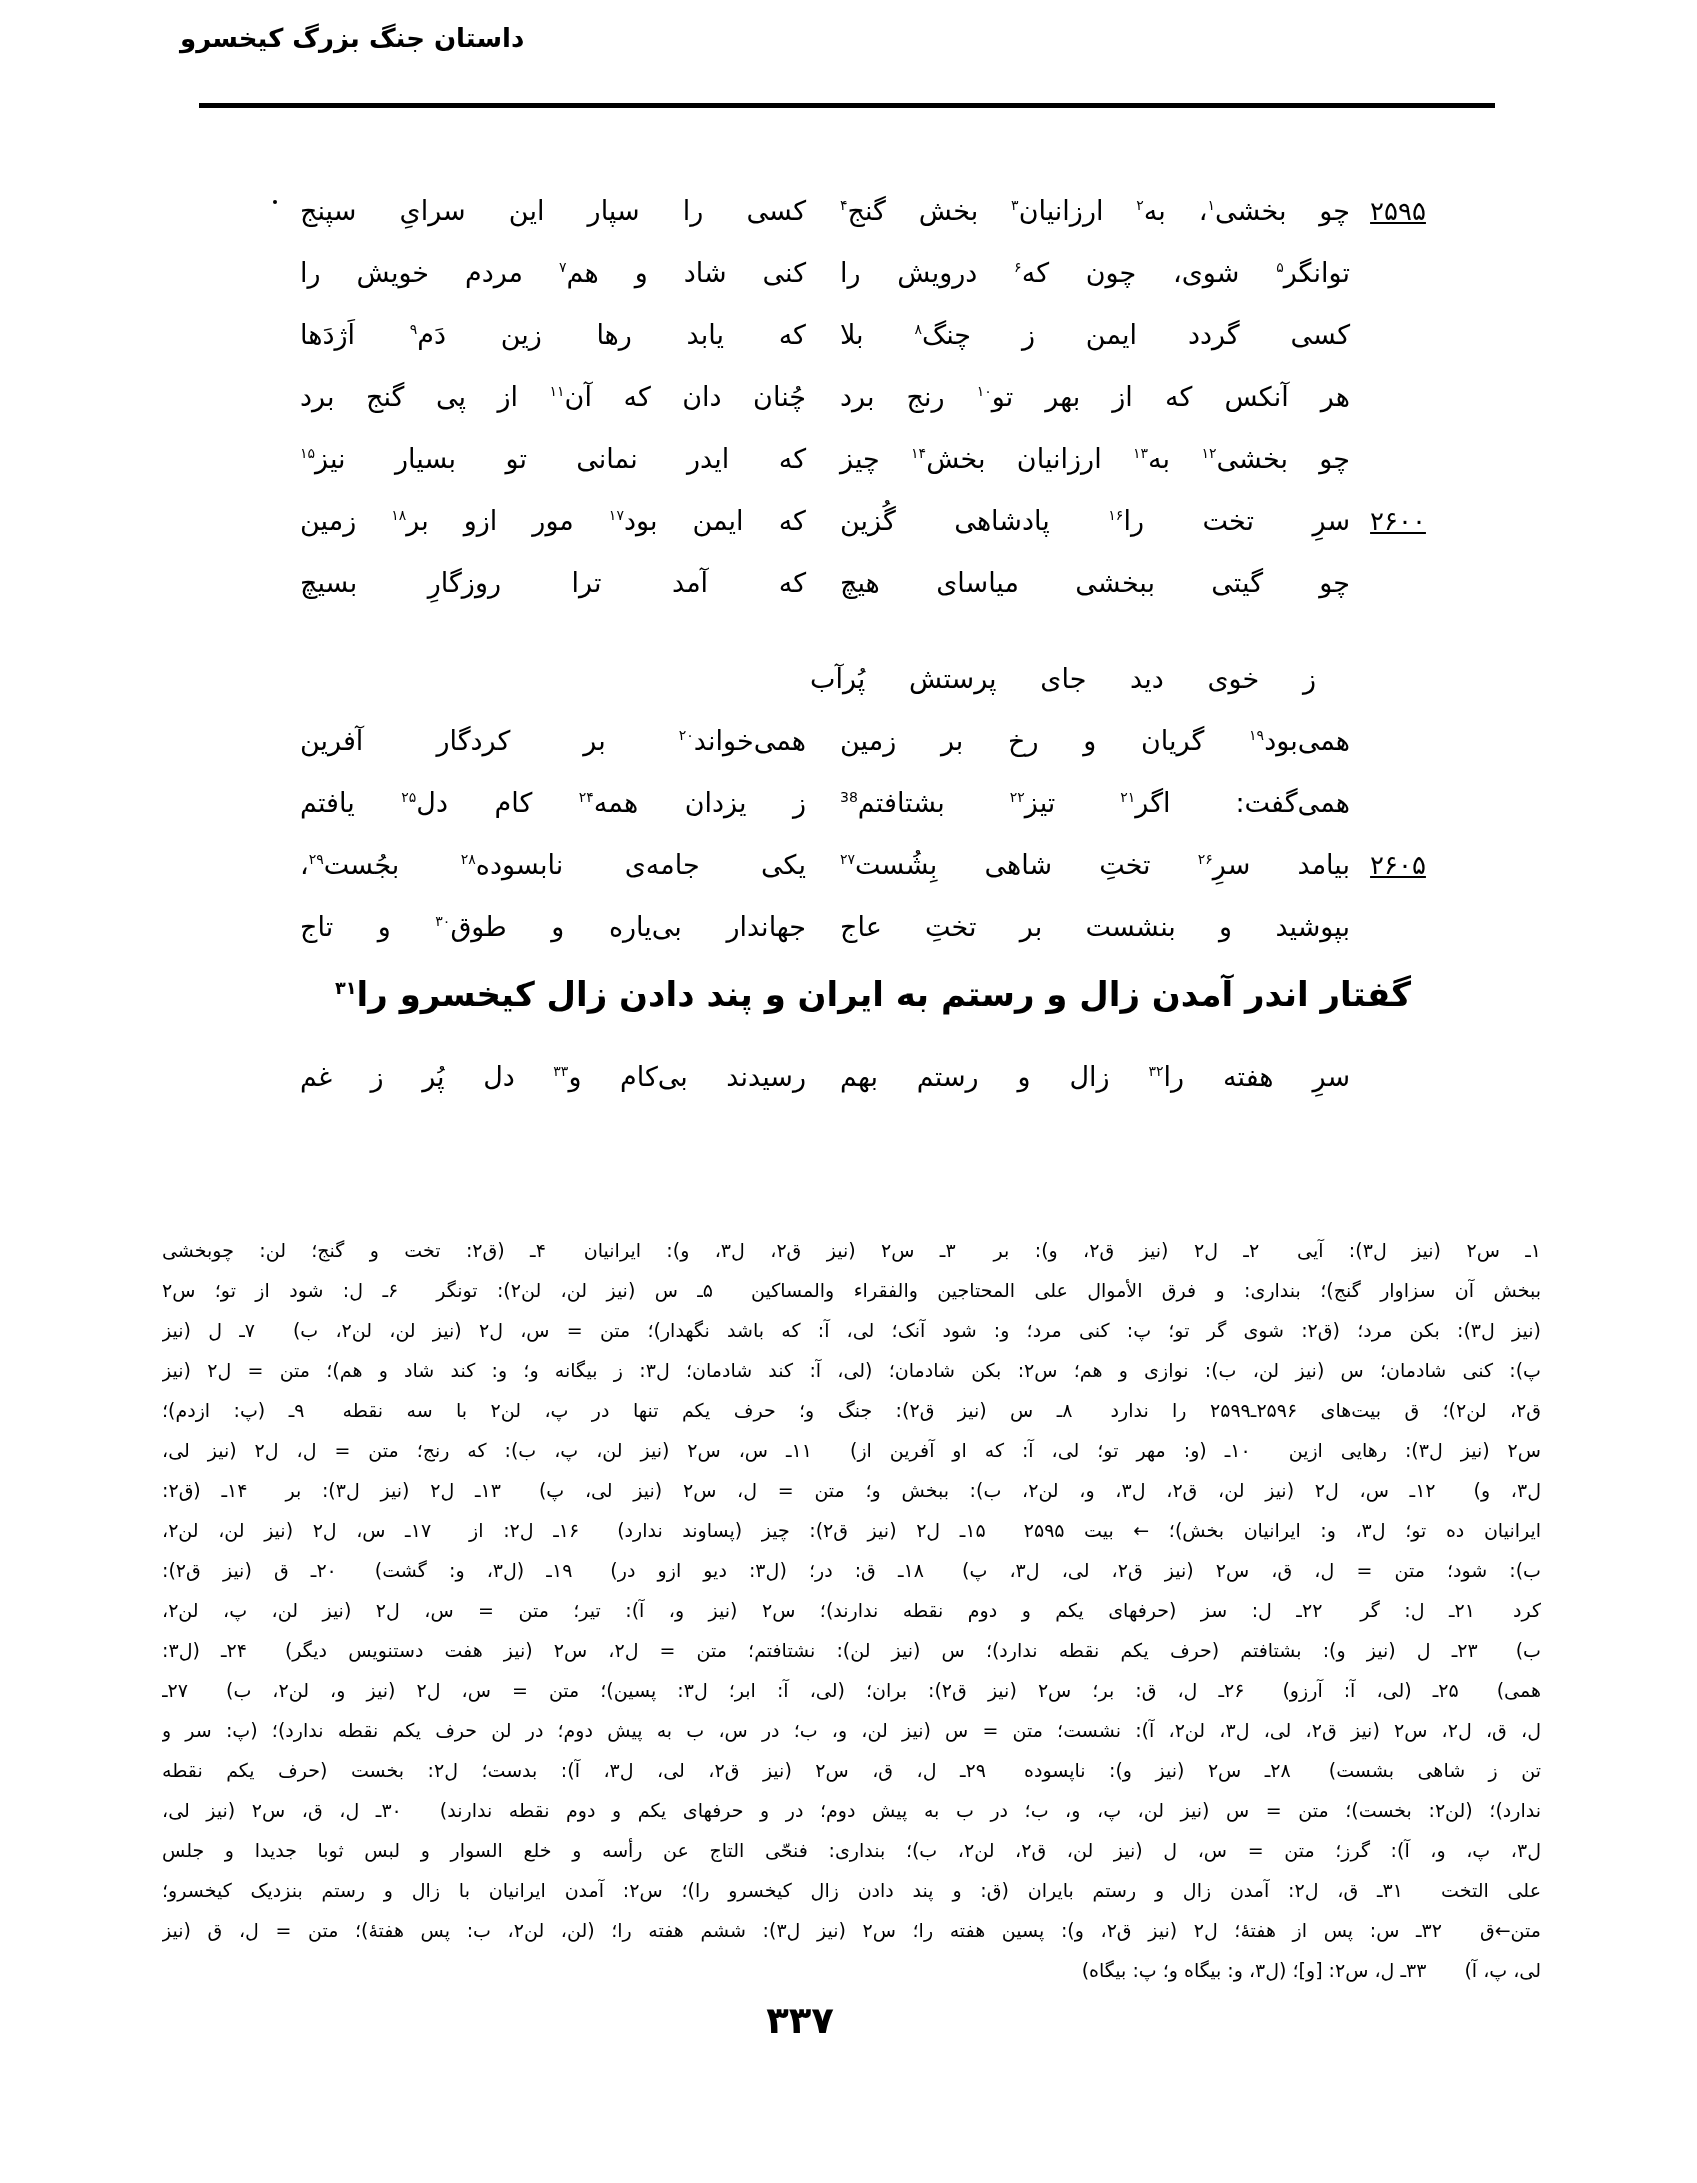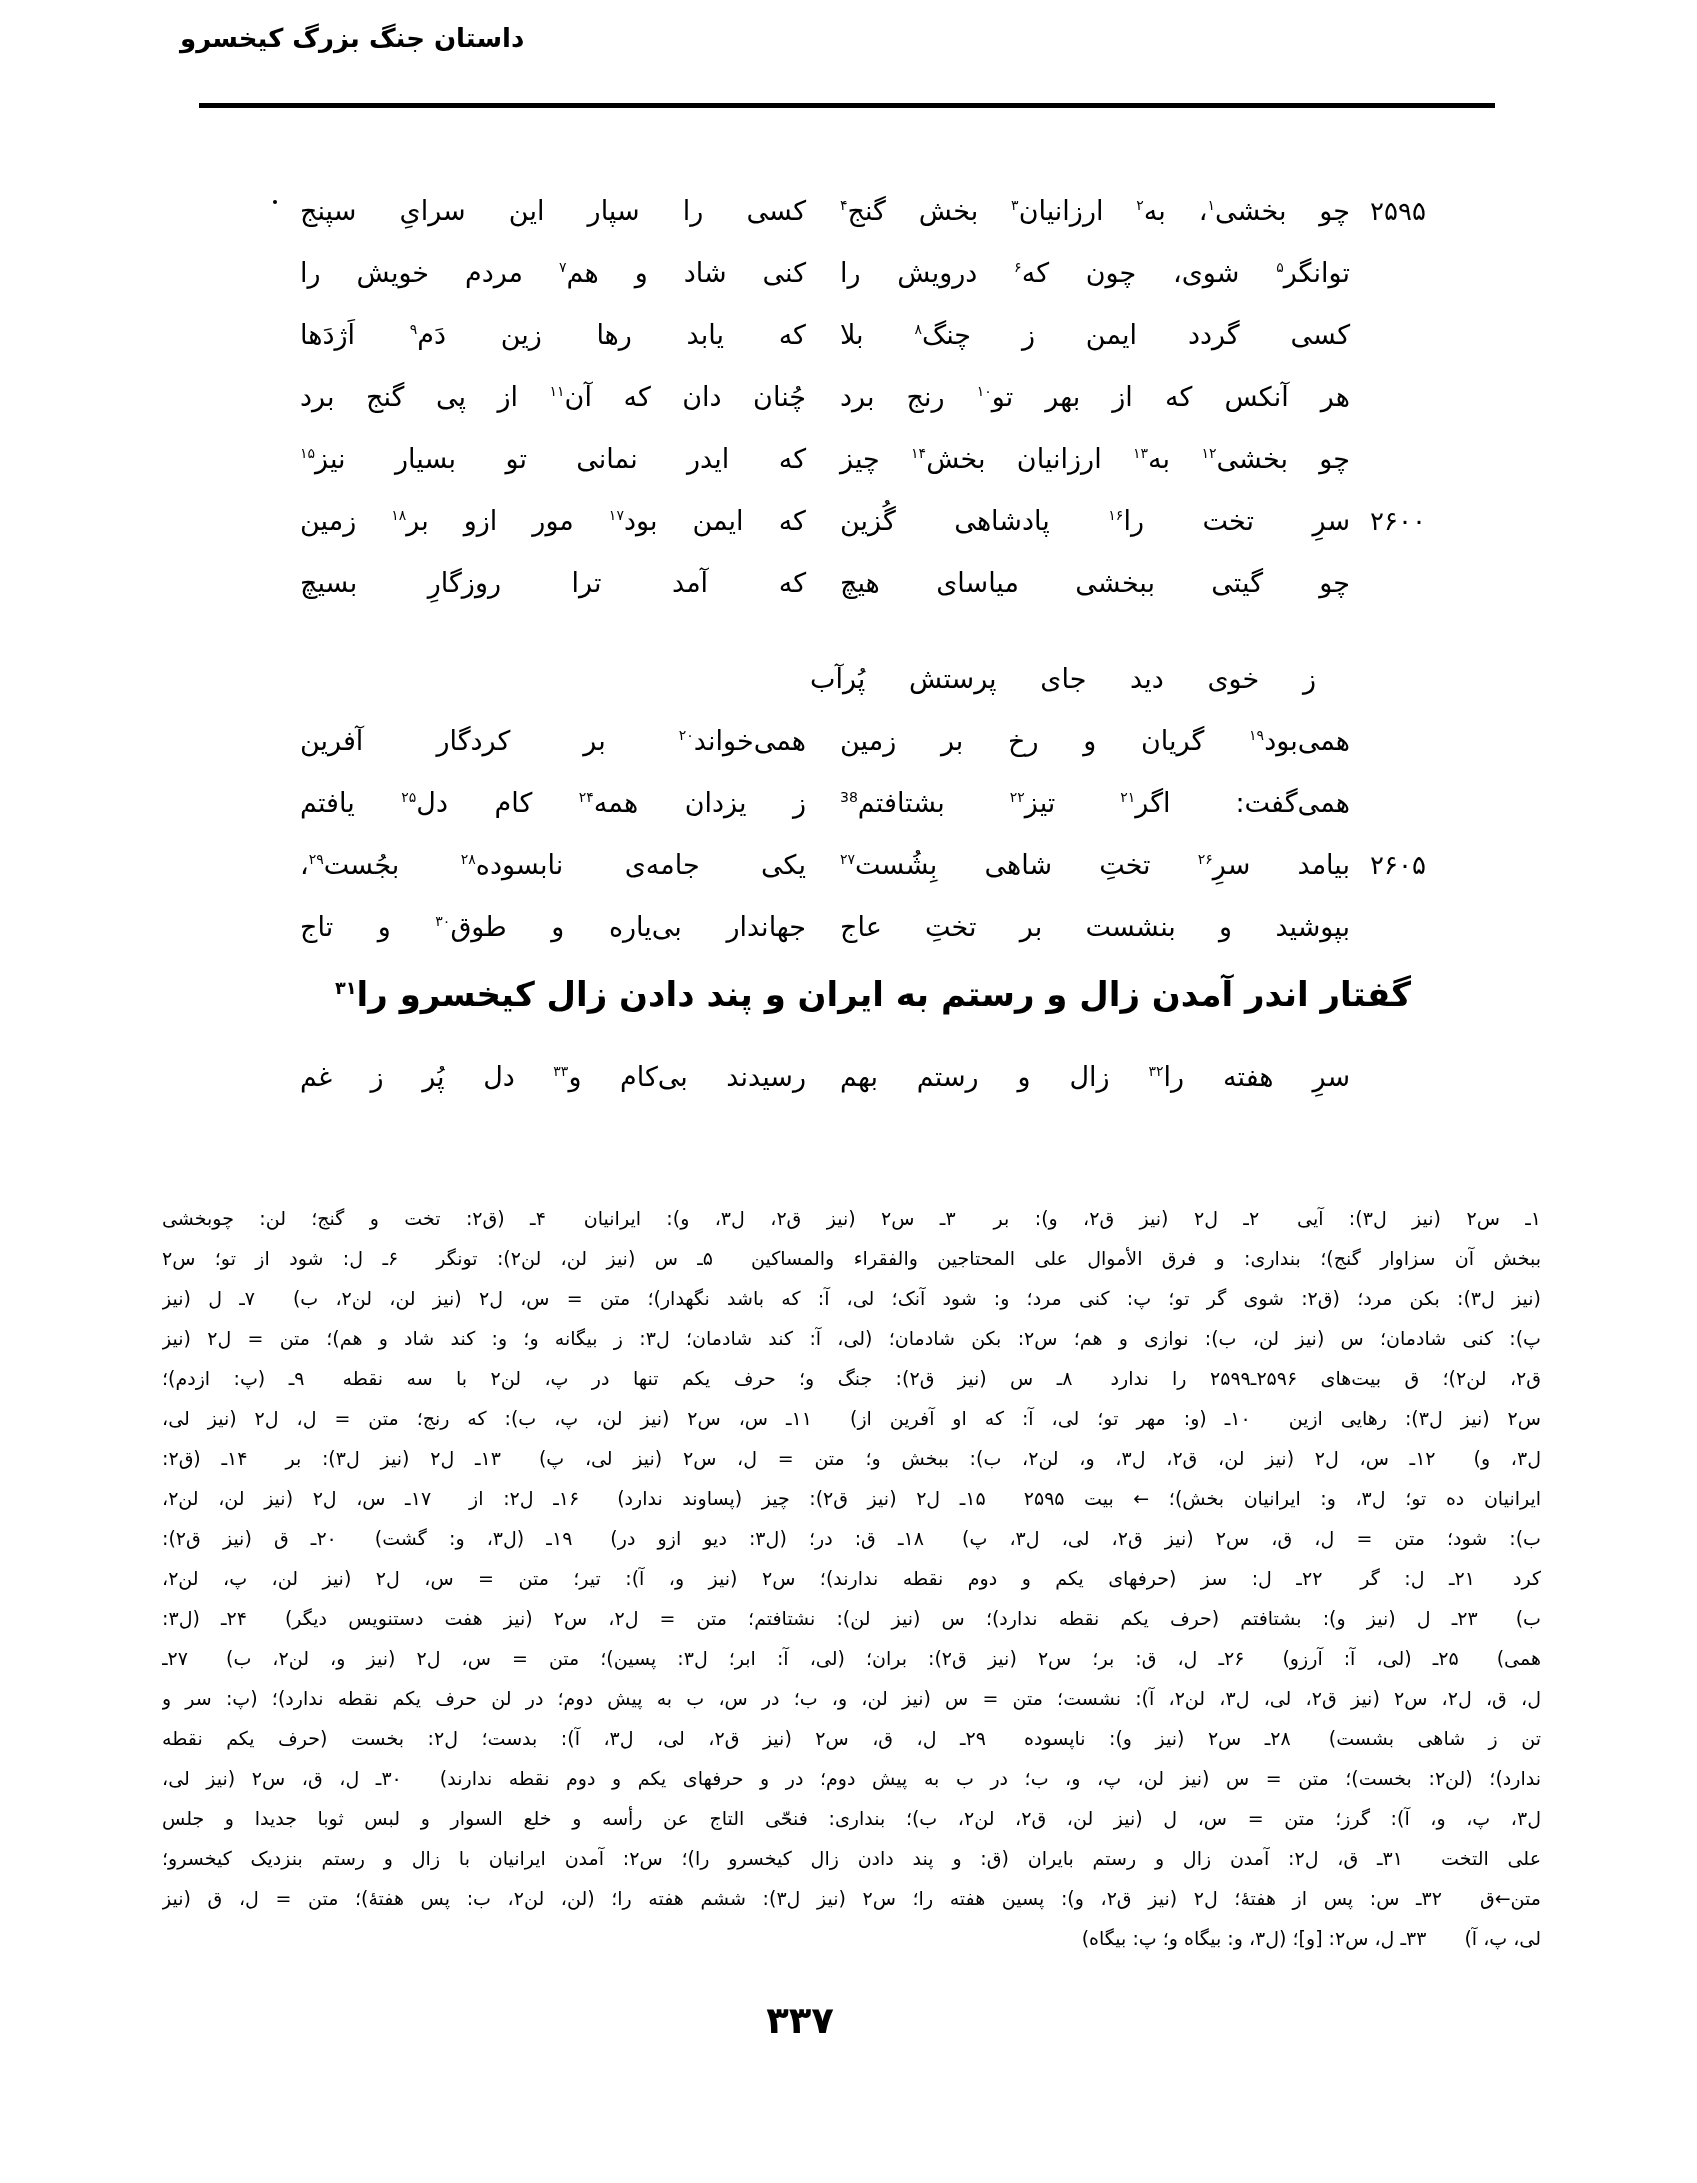--- a/index.html
+++ b/index.html
@@ -25,34 +25,34 @@
     position:absolute;top:200px;left:274px;
     width:4.1px;height:4.1px;background:#000;border-radius:50%;
   }
   .poem{
     position:absolute;top:180px;left:301px;width:1146px;
   }
   .verse-row{
     display:flex;align-items:center;height:62px;
     font-size:27px;line-height:62px;
   }
-  .v-num{width:96px;text-align:center;font-size:26px;flex:none;}
+  .v-num{width:96px;text-align:center;font-size:26px;flex:none;text-decoration:underline;}
   .hemi{flex:none;text-align:justify;text-align-last:justify;}
   .hemi.right{width:510px;}
   .gapcol{width:34px;flex:none;}
   .hemi.left{width:506px;}
   sup{font-size:0.52em;vertical-align:super;line-height:0;}
   .stanza-gap{height:34px;}
   .section-heading{
     font-size:34px;font-weight:bold;text-align:center;
     height:56px;line-height:56px;margin:8.2px 0 24px 0;
     text-align-last:center;
   }
   .footnotes{
-    position:absolute;top:1198px;left:163px;width:1379px;
+    position:absolute;top:1230px;left:163px;width:1379px;
     font-size:19px;
   }
   .fn-line{
     height:40px;line-height:40px;overflow:hidden;
     text-align:justify;text-align-last:justify;
     white-space:nowrap;
   }
   .fn-line.fn-last{text-align:right;text-align-last:right;white-space:normal;}
   .page-number{
     position:absolute;top:1999px;left:-48px;width:1698px;

